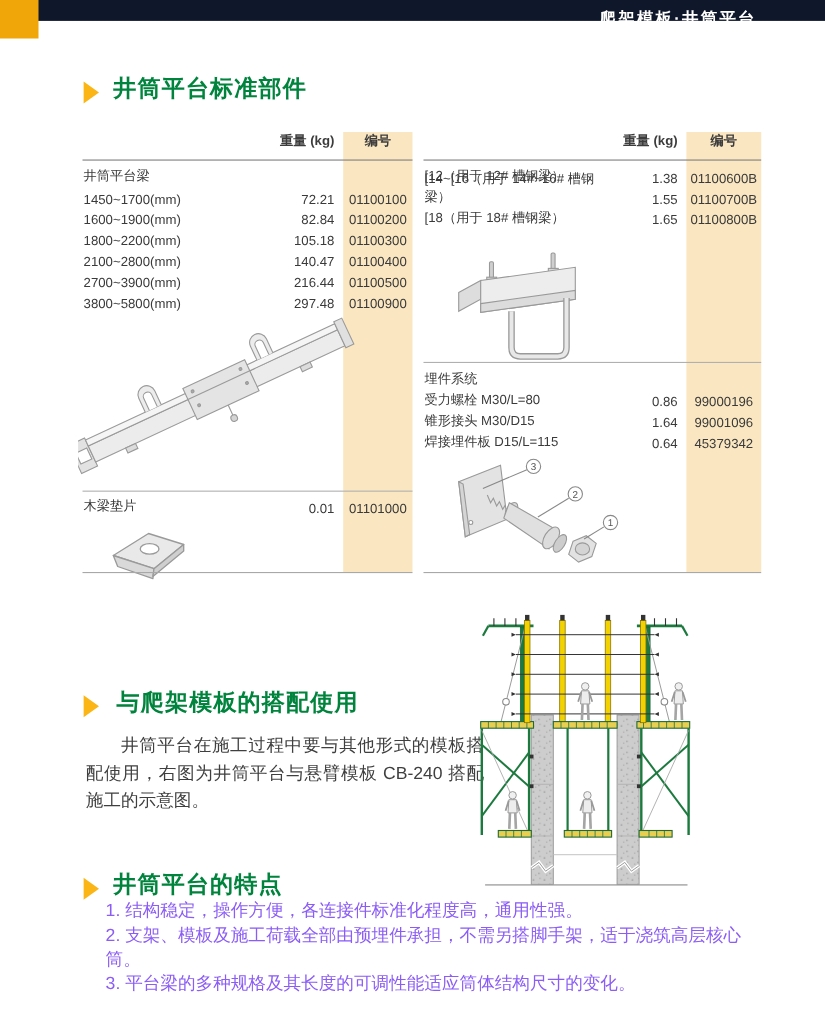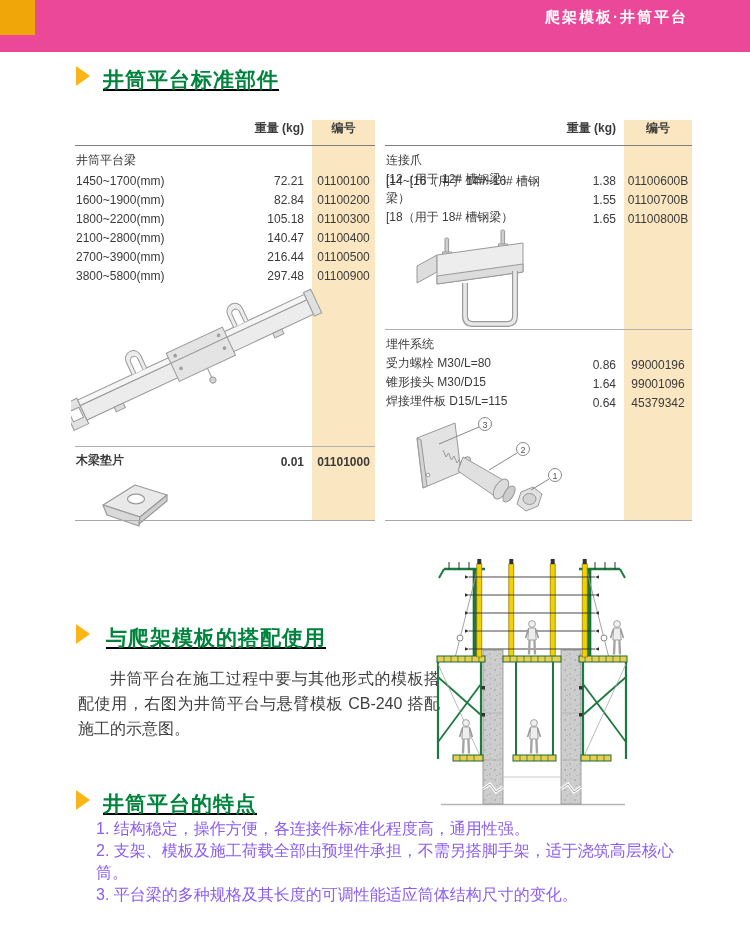--- a/index.html
+++ b/index.html
@@ -1,43 +1,43 @@
 <!DOCTYPE html>
 <html><head>
 <meta charset="utf-8">
 <style>
   html,body{margin:0;padding:0;background:#fff;}
   .page{position:relative;width:750px;height:937px;background:#fff;overflow:hidden;
         font-family:"Liberation Sans","DejaVu Sans",sans-serif;}
   .abs{position:absolute;}
   
-  .topbar{position:absolute;left:0;top:0;width:750px;height:52px;background:#ec4899;}
+  .topbar{position:absolute;left:0;top:0;width:750px;height:19px;background:#0f172a;}
   .topbar-corner{position:absolute;left:0;top:0;width:35px;height:35px;background:#f0a509;}
   .topbar-title{position:absolute;top:8px;right:62px;color:#fff;font-size:15px;font-weight:bold;letter-spacing:2px;}
   
-  .sec-head{position:absolute;display:flex;align-items:flex-start;gap:13px;text-decoration:underline;}
+  .sec-head{position:absolute;display:flex;align-items:flex-end;gap:13px;}
   .tri{width:0;height:0;border-left:14px solid #fbb515;border-top:10px solid transparent;border-bottom:10px solid transparent;}
   .sec-title{font-size:21px;font-weight:bold;color:#00843d;letter-spacing:1px;}
   
   .tbl{position:absolute;top:120px;height:401px;font-size:12px;color:#3a3a3a;}
   .tbl-left{left:75px;width:300px;}
   .tbl-right{left:385px;width:307px;}
   .cream{position:absolute;top:0;right:0;height:400px;background:#fae7c1;}
   .tbl-left .cream{width:63px;}
   .tbl-right .cream{width:68px;}
   .thead{position:relative;display:flex;align-items:flex-start;height:25px;border-bottom:1px solid #7e7e7e;font-weight:bold;color:#3c3c3c;}
   .trow{position:relative;display:flex;align-items:flex-end;height:19px;}
   .spacer{height:4px;}
   .cname{flex:1;padding-left:1px;}
   .cw{width:72px;text-align:right;padding-right:8px;}
   .ccode{text-align:center;}
   .tbl-left .ccode{width:63px;}
   .tbl-right .ccode{width:68px;}
   .rule{position:absolute;left:0;right:0;height:1px;background:#b0b0b0;}
-  .padrow{position:absolute;left:0;right:0;top:330px;font-weight:bold;}
+  .padrow{position:absolute;left:0;right:0;top:330px;}
   
   .para{position:absolute;left:78px;top:666px;width:362px;font-size:16px;line-height:25px;
         color:#3f3f3f;text-indent:2em;text-align:justify;}
   .features{position:absolute;left:96px;top:818px;width:600px;font-size:16px;line-height:22px;color:#8b5cf6;}
   svg text{font-family:"Liberation Sans","DejaVu Sans",sans-serif;}
 </style>
 </head>
 <body>
 
 <div class="page">
@@ -138,23 +138,20 @@
   </div>
 
   <div class="tbl tbl-right">
     <div class="cream"></div>
     <div class="thead">
       <span class="cname"></span>
       <span class="cw">重量 (kg)</span>
       <span class="ccode">编号</span>
     </div>
     <div class="spacer"></div>
-    <div class="trow">
-      <span class="cname">连接爪</span>
-    </div>
     <div class="trow">
       <span class="cname">[12（用于 12# 槽钢梁）</span>
       <span class="cw">1.38</span>
       <span class="ccode">01100600B</span>
     </div>
     <div class="trow">
       <span class="cname">[14~[16（用于 14#~16# 槽钢梁）</span>
       <span class="cw">1.55</span>
       <span class="ccode">01100700B</span>
     </div>

